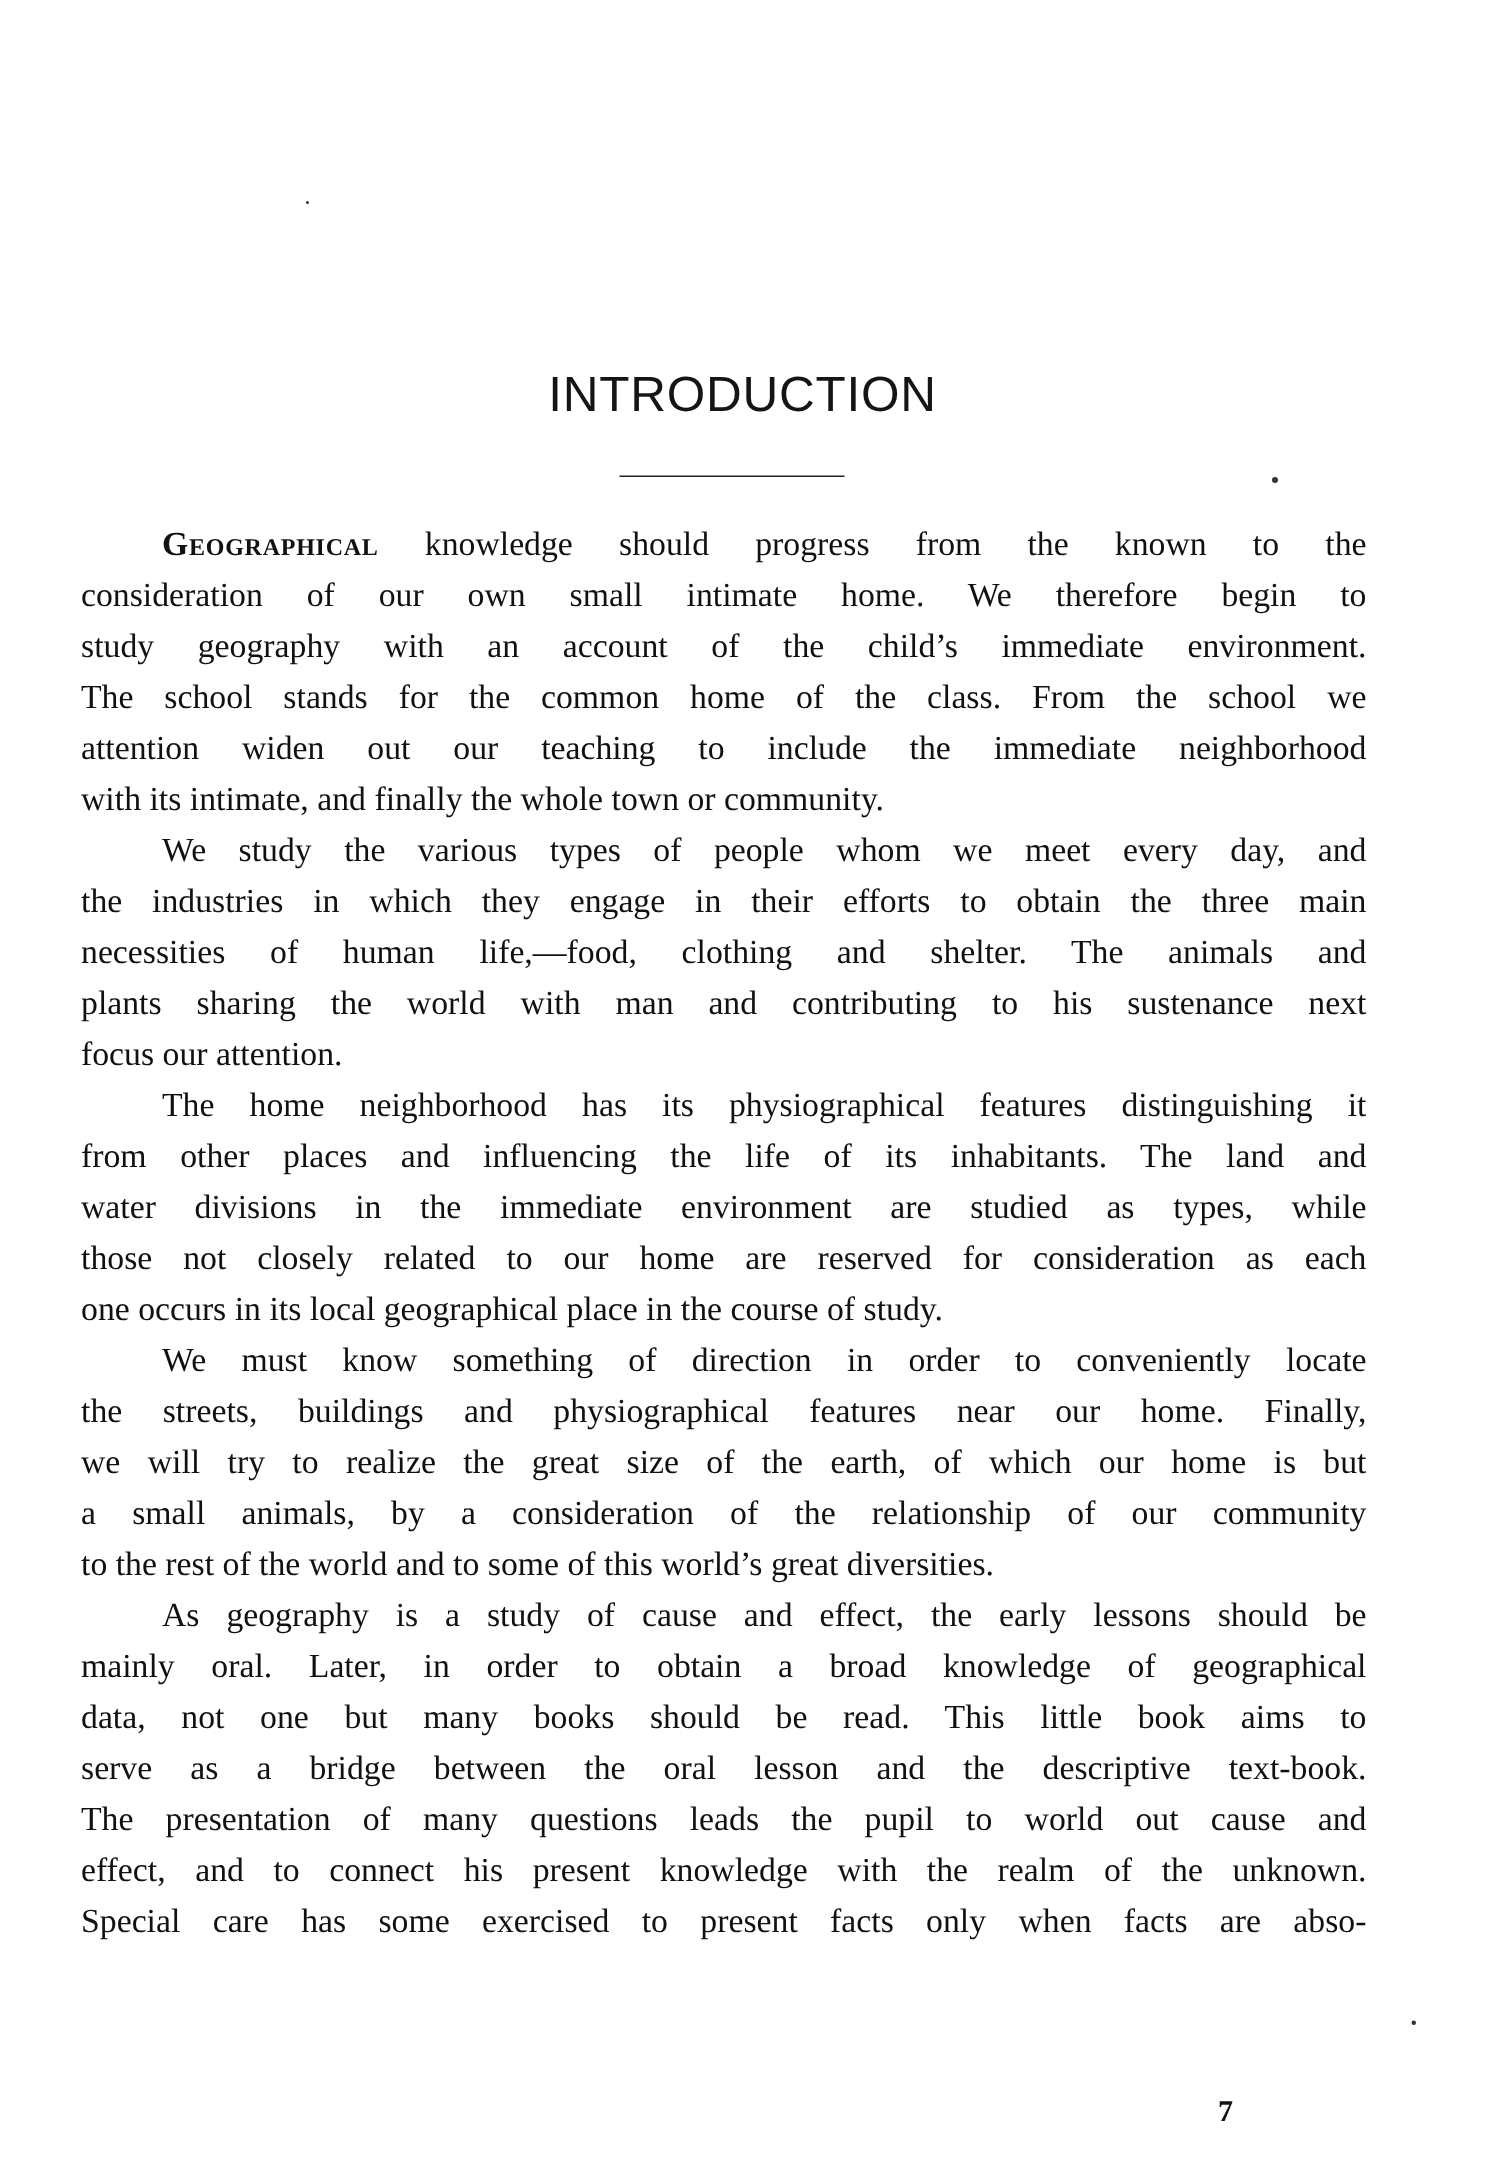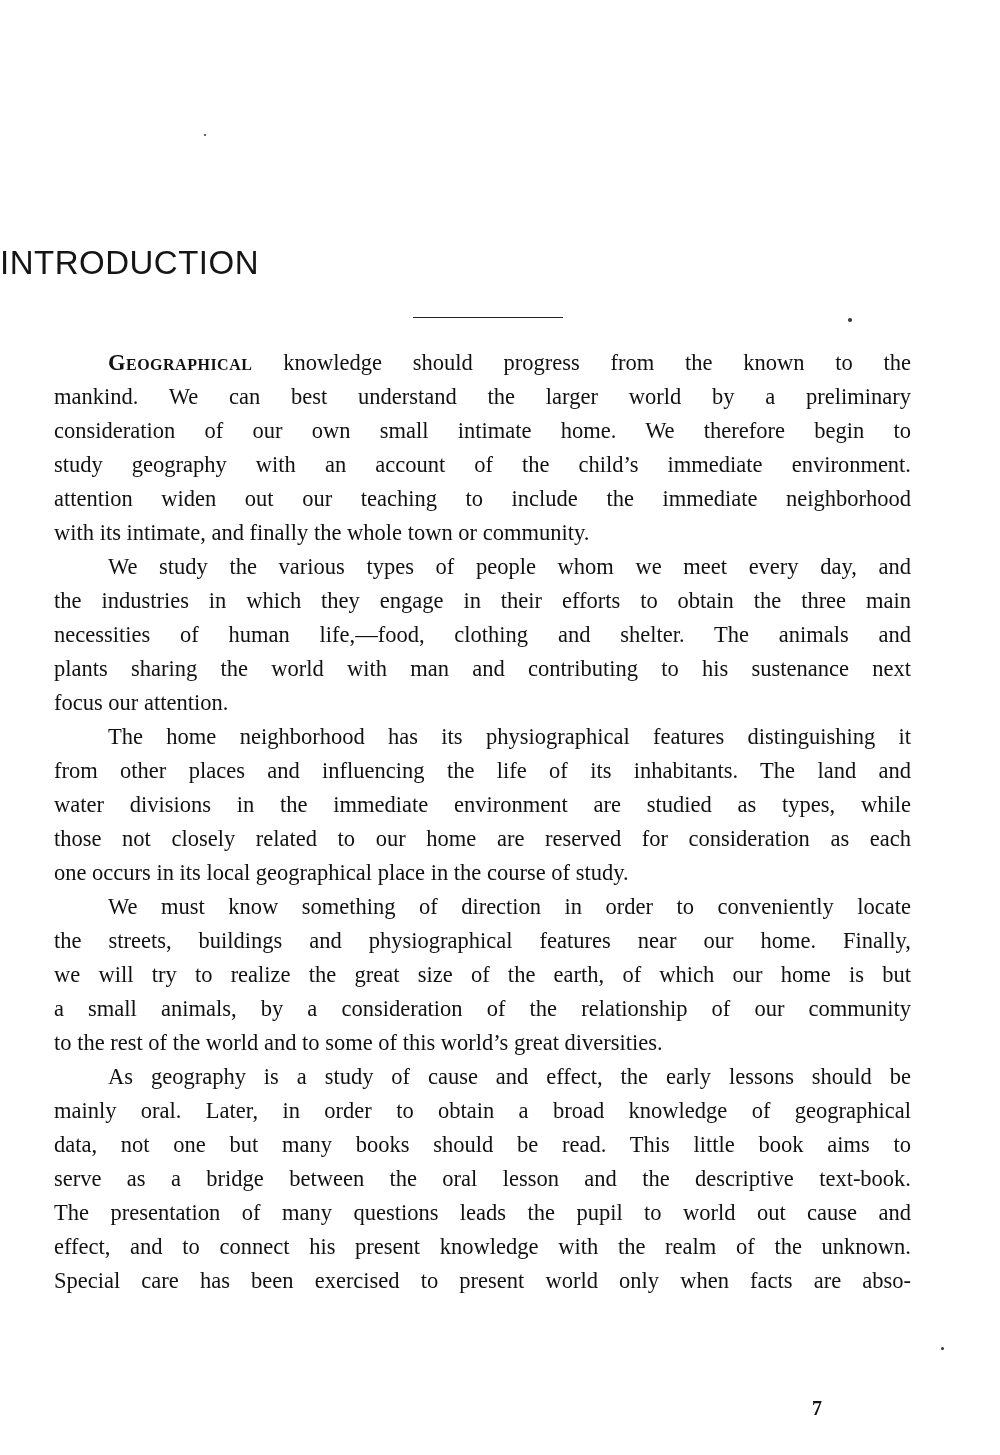--- a/index.html
+++ b/index.html
@@ -1,18 +1,18 @@
 <!DOCTYPE html>
 <html><head>
   <meta charset="utf-8">
   <style>
     html, body { margin: 0; padding: 0; background: #ffffff; }
     body { width: 1000px; height: 1455px; position: relative; overflow: hidden;
            font-family: "Liberation Serif", "DejaVu Serif", serif; color: #111; }
-    .title { position: absolute; top: 244px; left: 0; width: 990px; text-align: left;
+    .title { position: absolute; top: 244px; left: 0; width: 990px; text-align: center;
              font-family: "Liberation Sans", "DejaVu Sans", sans-serif; font-size: 33px;
              letter-spacing: 0.5px; color: #151515; }
     .rule { position: absolute; top: 317px; left: 413px; width: 150px; height: 0;
             border-top: 1.5px solid #222; }
     .speck { position: absolute; background: #333; border-radius: 50%; }
     .body-text { position: absolute; top: 346px; left: 54px; width: 857px; }
     .line { display: block; height: 34px; line-height: 34px; font-size: 22.5px;
             text-align: justify; text-align-last: justify; white-space: nowrap; }
     .line.last { text-align-last: left; }
     .line.indent { padding-left: 54px; }
@@ -25,23 +25,23 @@
 <div class="title">INTRODUCTION</div>
 <div class="rule"></div>
 <div class="speck" style="top:318px;left:848px;width:4px;height:4px;"></div>
 <div class="speck" style="top:134px;left:204px;width:2px;height:2px;"></div>
 <div class="speck" style="top:1347px;left:941px;width:3px;height:3px;"></div>
 
 <div class="body-text">
 
   <div>
     <span class="line indent"><span class="sc">Geographical</span><span> knowledge should progress from the known to the</span></span>
-    <span class="line">mankind.  We can best understand the larger world by a preliminary</span>
     <span class="line">consideration of our own small intimate home.  We therefore begin to</span>
     <span class="line">study geography with an account of the child’s immediate environment.</span>
+    <span class="line">The school stands for the common home of the class.  From the school we</span>
     <span class="line">attention widen out our teaching to include the immediate neighborhood</span>
     <span class="line last">with its intimate, and finally the whole town or community.</span>
   </div>
 
   <div>
     <span class="line indent">We study the various types of people whom we meet every day, and</span>
     <span class="line">the industries in which they engage in their efforts to obtain the three main</span>
     <span class="line">necessities of human life,—food, clothing and shelter.  The animals and</span>
     <span class="line">plants sharing the world with man and contributing to his sustenance next</span>
     <span class="line last">focus our attention.</span>
@@ -63,17 +63,17 @@
     <span class="line last">to the rest of the world and to some of this world’s great diversities.</span>
   </div>
 
   <div>
     <span class="line indent">As geography is a study of cause and effect, the early lessons should be</span>
     <span class="line">mainly oral.  Later, in order to obtain a broad knowledge of geographical</span>
     <span class="line">data, not one but many books should be read.  This little book aims to</span>
     <span class="line">serve as a bridge between the oral lesson and the descriptive text-book.</span>
     <span class="line">The presentation of many questions leads the pupil to world out cause and</span>
     <span class="line">effect, and to connect his present knowledge with the realm of the unknown.</span>
-    <span class="line">Special care has been exercised to present world only when facts are abso-</span>
+    <span class="line">Special care has some exercised to present facts only when facts are abso-</span>
   </div>
 </div>
 
 <div class="page-number">7</div>
 
 </body></html>

